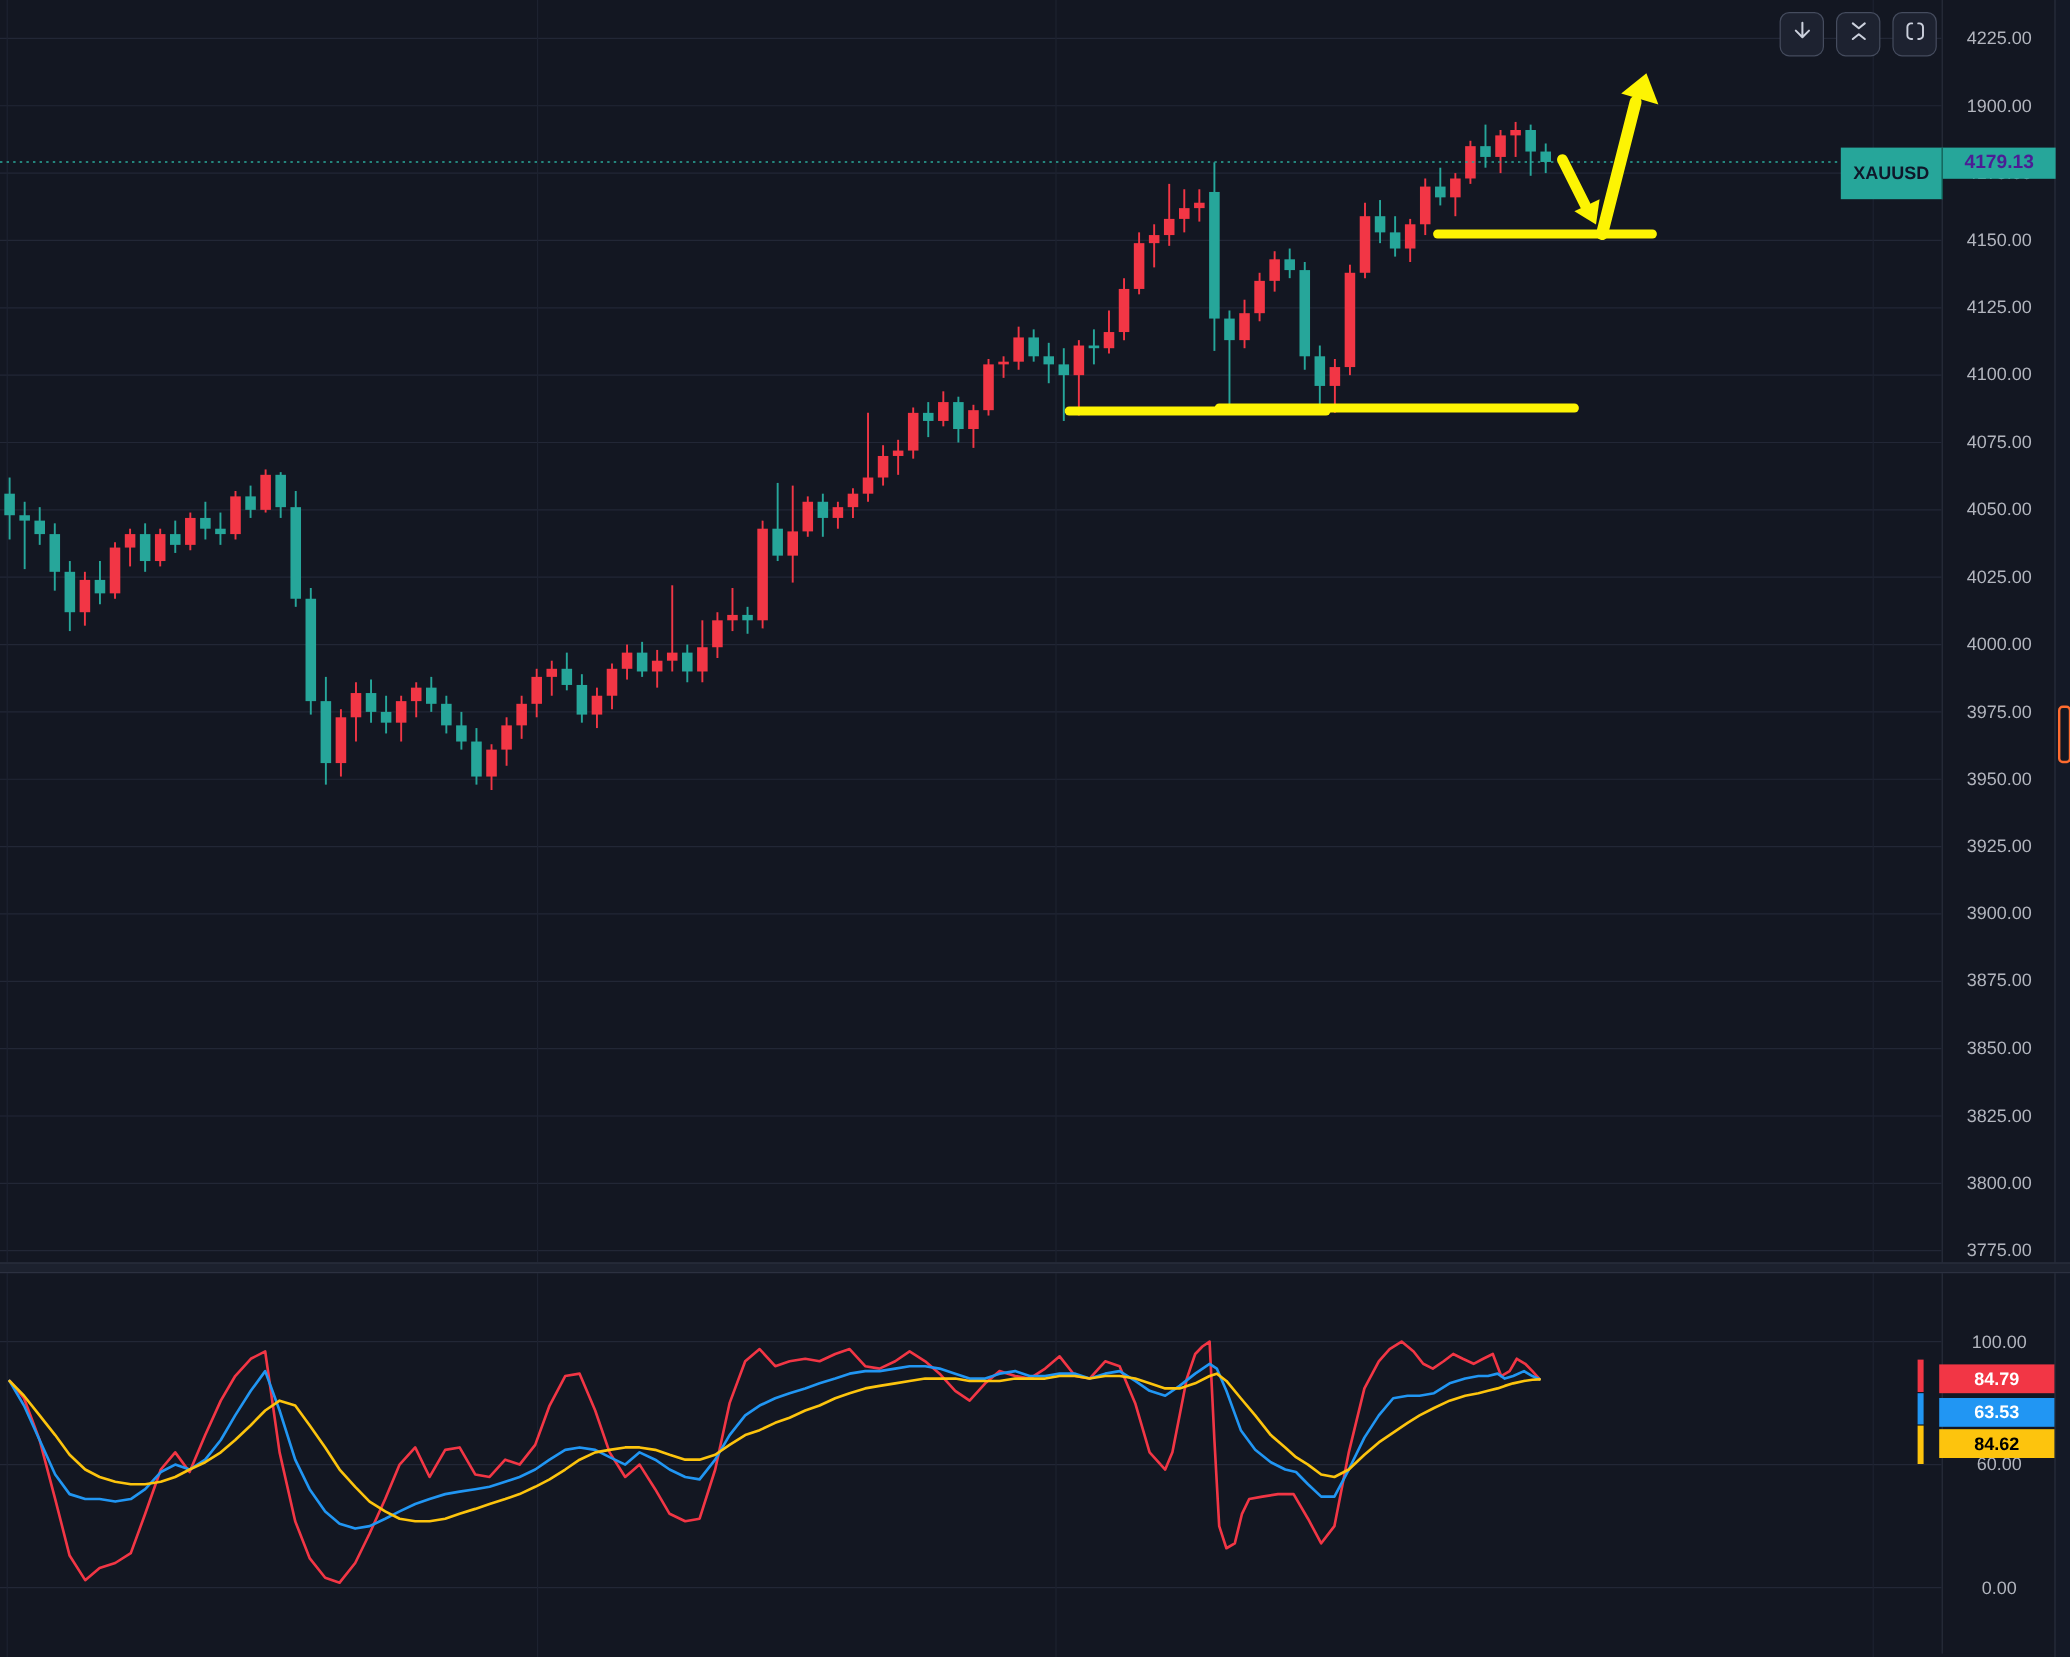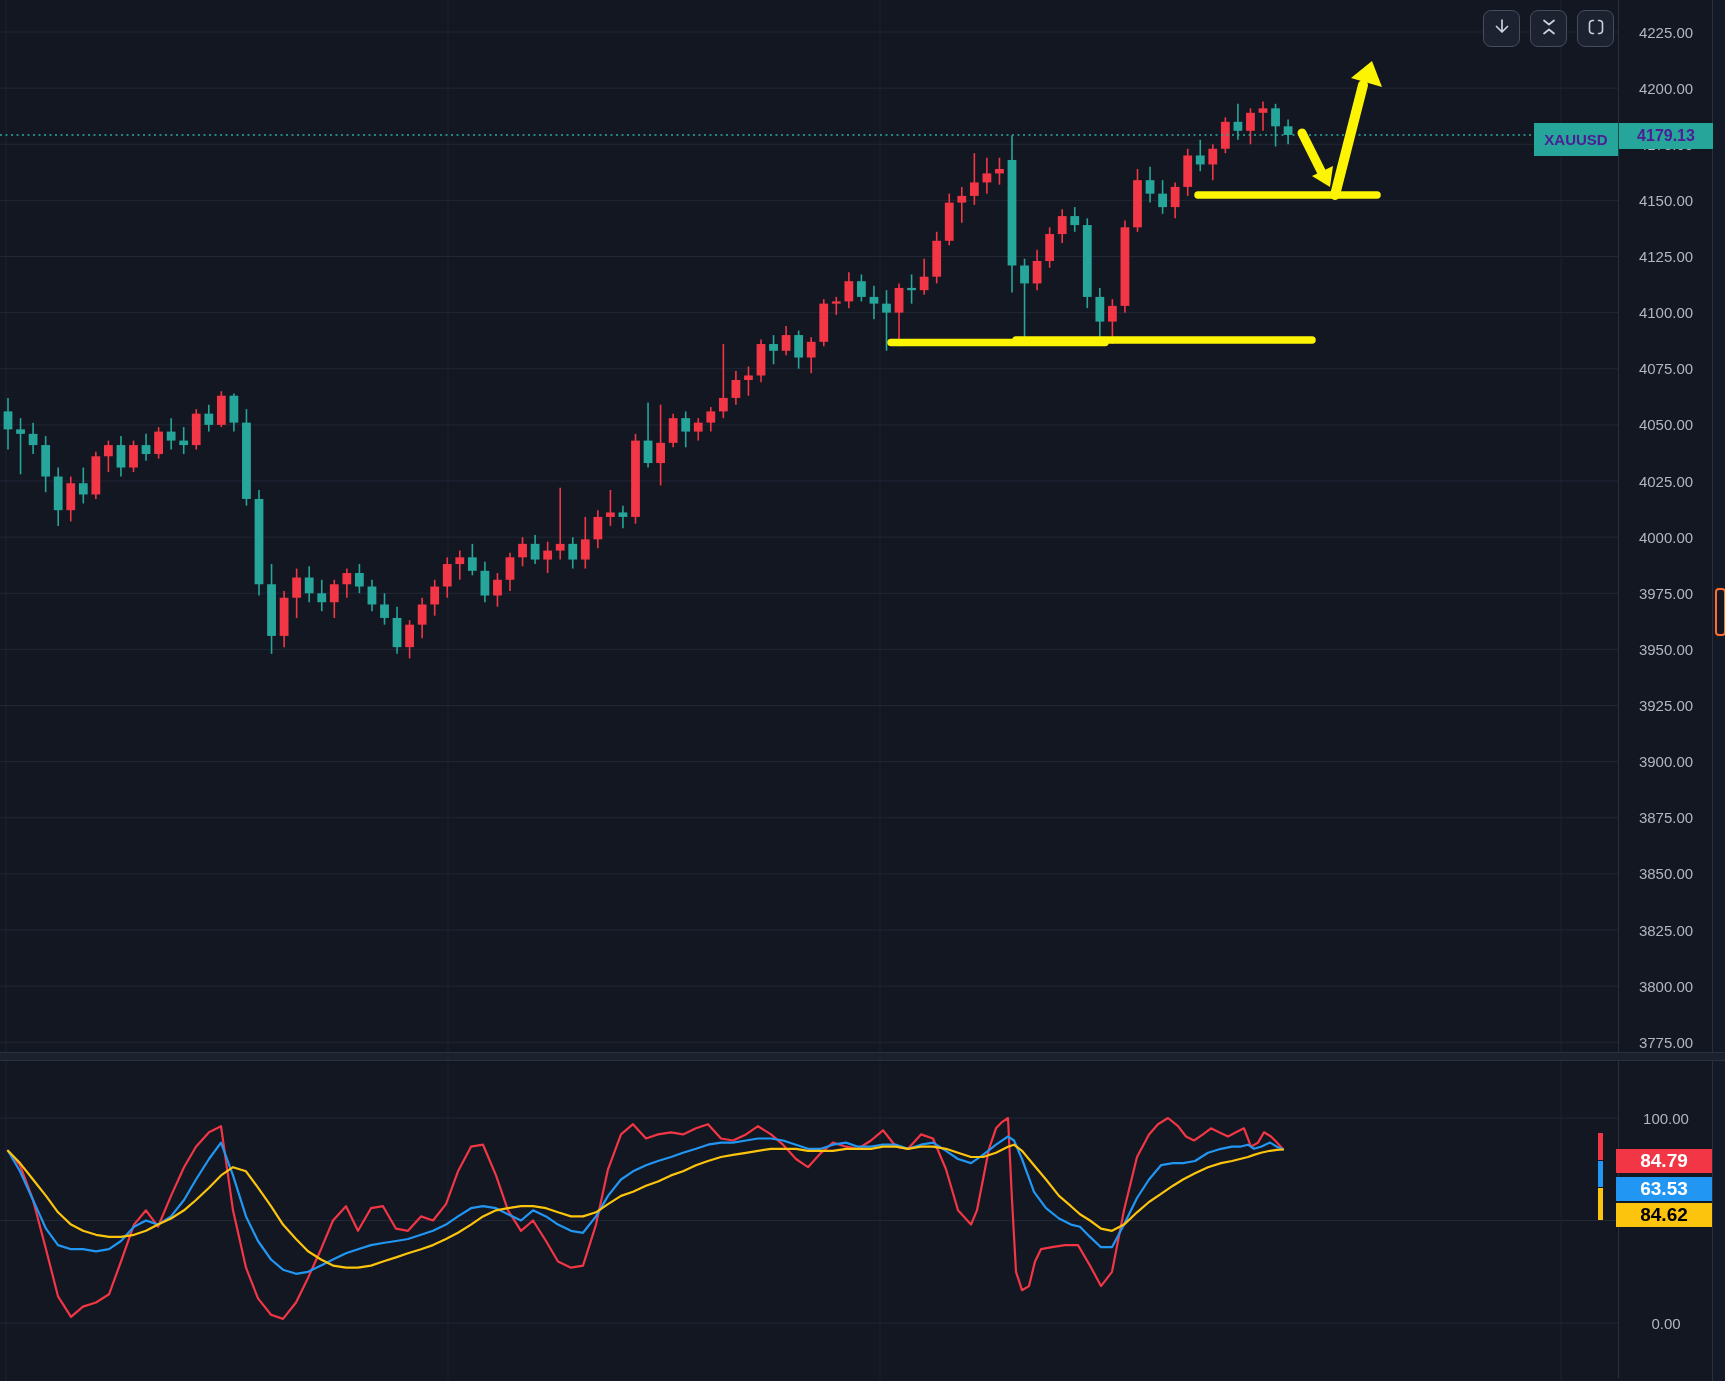--- a/index.html
+++ b/index.html
@@ -14,30 +14,30 @@
   .price-axis{position:absolute;left:1618px;top:0;width:94px;height:1378px;background:#131722;
               border-left:1px solid #2a2f3c;z-index:4;}
   .axis-label{position:absolute;width:94px;text-align:center;font-size:15px;line-height:19px;color:#b2b5be;}
   .right-strip{position:absolute;left:1712px;top:0;width:13px;height:1381px;background:#141926;
                border-left:1px solid #2a2f3c;z-index:5;}
   .scale-thumb{position:absolute;left:2px;top:588px;width:7px;height:44px;border:2px solid #ff6c2f;
                border-radius:4px;background:#131722;}
   .pane-sep{position:absolute;left:0;top:1052px;width:1725px;height:7px;background:#1c212e;
             border-top:1px solid #2c3140;border-bottom:1px solid #2c3140;z-index:7;cursor:row-resize;}
   .sym-row{position:absolute;left:1534px;top:123px;height:26px;display:flex;z-index:6;}
-  .sym-tag{width:84px;height:33px;background:#26a69a;color:#4c1d95;font-size:15px;font-weight:bold;
+  .sym-tag{width:84px;height:43px;background:#26a69a;color:#0f172a;font-size:15px;font-weight:bold;
            display:flex;align-items:center;justify-content:center;border-right:1px solid #0e4d45;}
   .prc-tag{width:94px;height:26px;background:#26a69a;color:#4c1d95;font-size:16px;font-weight:bold;
            display:flex;align-items:center;justify-content:center;}
   .toolbar{position:absolute;top:10px;left:1483px;z-index:8;display:flex;gap:10px;}
   .tbtn{width:35px;height:35px;border-radius:8px;background:#1d2230;border:1px solid #454c5e;
         display:flex;align-items:center;justify-content:center;cursor:pointer;}
   .tbtn svg{position:static;}
-  .val-label{position:absolute;left:1616px;width:96px;height:24px;font-size:19px;font-weight:bold;
-             display:flex;align-items:center;justify-content:center;z-index:6;margin-top:12px;}
+  .val-label{position:absolute;left:1616px;width:96px;height:24px;font-size:15px;font-weight:bold;
+             display:flex;align-items:center;justify-content:center;z-index:6;}
 </style>
 </head>
 <body>
 
 <div class="root">
 
   <svg id="chart-svg" width="1725" height="1381">
     <g id="g-grid">
         <line x1="0" y1="32" x2="1618" y2="32" class="grid"></line>
         <line x1="0" y1="88.125" x2="1618" y2="88.125" class="grid"></line>
@@ -294,21 +294,21 @@
         <line x1="1302" y1="133" x2="1321" y2="171" stroke="#fdf403" stroke-width="9" stroke-linecap="round"></line>
         <polygon points="1330,187 1333,166 1312,176" fill="#fdf403"></polygon>
         <line x1="1335" y1="195" x2="1363" y2="85" stroke="#fdf403" stroke-width="10" stroke-linecap="round"></line>
         <polygon points="1372,61 1382,87 1351,78" fill="#fdf403"></polygon>
       </g>
   </svg>
 
 
   <div class="price-axis" id="price-axis">
       <div class="axis-label" style="top: 22.5px;">4225.00</div>
-      <div class="axis-label" style="top: 78.625px;">4200.00</div>
+      <div class="axis-label" style="top: 78.625px;">1900.00</div>
       <div class="axis-label" style="top: 134.75px;">4175.00</div>
       <div class="axis-label" style="top: 190.875px;">4150.00</div>
       <div class="axis-label" style="top: 247px;">4125.00</div>
       <div class="axis-label" style="top: 303.125px;">4100.00</div>
       <div class="axis-label" style="top: 359.25px;">4075.00</div>
       <div class="axis-label" style="top: 415.375px;">4050.00</div>
       <div class="axis-label" style="top: 471.5px;">4025.00</div>
       <div class="axis-label" style="top: 527.625px;">4000.00</div>
       <div class="axis-label" style="top: 583.75px;">3975.00</div>
       <div class="axis-label" style="top: 639.875px;">3950.00</div>

